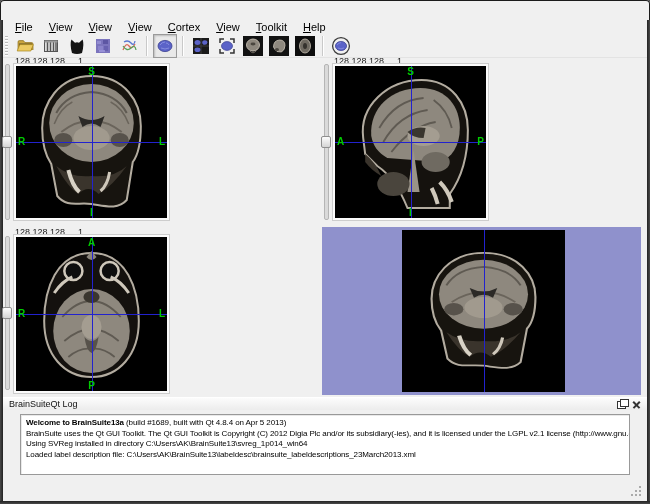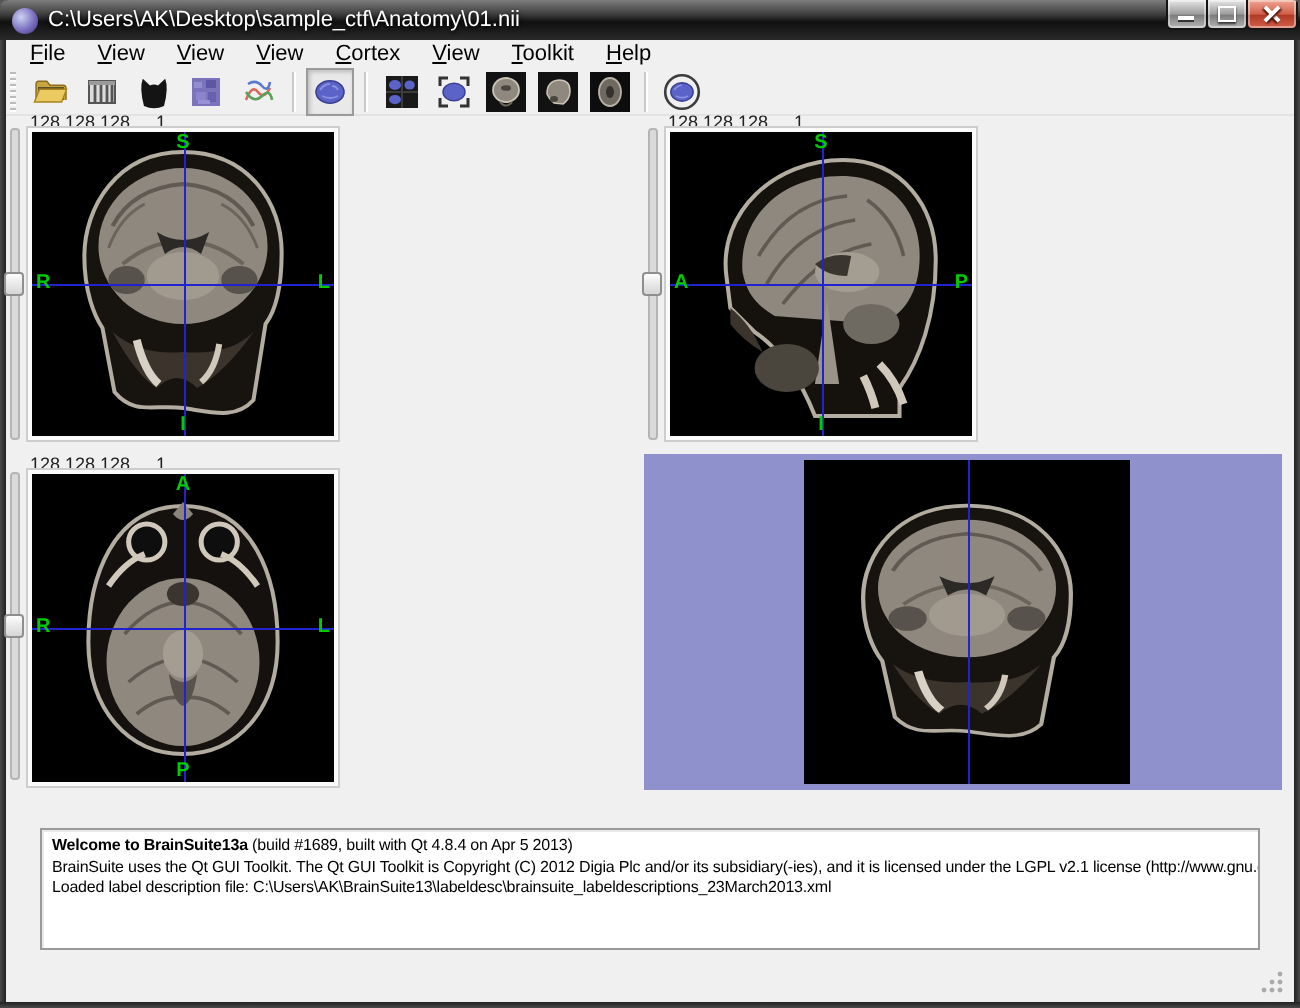--- a/index.html
+++ b/index.html
@@ -74,34 +74,20 @@
       radial-gradient(circle at 6px 10px,#aaa 1px,transparent 1.4px),
       radial-gradient(circle at 10px 2px,#aaa 1px,transparent 1.4px),
       radial-gradient(circle at 2px 10px,#aaa 1px,transparent 1.4px),
       radial-gradient(circle at 6px 6px,#aaa 1px,transparent 1.4px);}
 </style>
 </head>
 <body>
 
 <div class="window">
 
-  <div class="titlebar">
-    <div class="app-icon"></div>
-    <div class="title-text">C:\Users\AK\Desktop\sample_ctf\Anatomy\01.nii</div>
-    <div class="win-btn" style="left:583px;width:19px;">
-        <div class="glyph-min"></div>
-      </div>
-    <div class="win-btn" style="left:603px;width:19px;">
-        <div class="glyph-max"></div>
-      </div>
-    <div class="win-btn close" style="left:623px;width:24px;">
-        <div class="glyph-x1"></div>
-        <div class="glyph-x2"></div>
-      </div>
-  </div>
   <div class="frame left"></div>
   <div class="frame right"></div>
   <div class="frame bottom"></div>
 
   <div class="menubar">
     <span class="menu-item">File</span>
     <span class="menu-item">View</span>
     <span class="menu-item">View</span>
     <span class="menu-item">View</span>
     <span class="menu-item">Cortex</span>
@@ -314,24 +300,34 @@
         <ellipse cx="47" cy="74" rx="9" ry="7" fill="#57524b"></ellipse>
         <ellipse cx="103" cy="74" rx="9" ry="7" fill="#57524b"></ellipse>
         <path d="M40 100 Q52 122 62 128 Q72 118 82 128 Q96 120 110 100 Q98 112 75 110 Q54 112 40 100 Z" fill="#3a342c"></path>
         <path d="M52 104 q4 16 11 22" stroke="#d8d2c6" stroke-width="4" fill="none"></path>
         <path d="M93 106 q-2 13 -9 19" stroke="#cfc8bb" stroke-width="3" fill="none"></path>
       </svg>
       <div class="vline"></div>
     </div>
   </div>
 
+  <div class="log-title">
+    <span class="log-title-text">BrainSuiteQt Log</span>
+    <div class="dock-btn" style="left:613px;">
+        <div class="float-glyph"></div>
+      </div>
+    <div class="dock-btn" style="left:628px;">
+        <div class="x-glyph"></div>
+      </div>
+  </div>
   <div class="log-body">
     <div class="log-box">
       <div class="log-line"><b>Welcome to BrainSuite13a</b><span> (build #1689, built with Qt 4.8.4 on Apr 5 2013)</span></div>
       <div class="log-line">BrainSuite uses the Qt GUI Toolkit. The Qt GUI Toolkit is Copyright (C) 2012 Digia Plc and/or its subsidiary(-ies), and it is licensed under the LGPL v2.1 license (http://www.gnu.org/licenses/lgpl-2.1.txt).</div>
+      <div class="log-line">Using SVReg installed in directory C:\Users\AK\BrainSuite13\svreg_1p014_win64</div>
       <div class="log-line">Loaded label description file: C:\Users\AK\BrainSuite13\labeldesc\brainsuite_labeldescriptions_23March2013.xml</div>
     </div>
   </div>
 
   <div class="status">
     <div class="resize-grip"></div>
   </div>
 
 </div>
 

